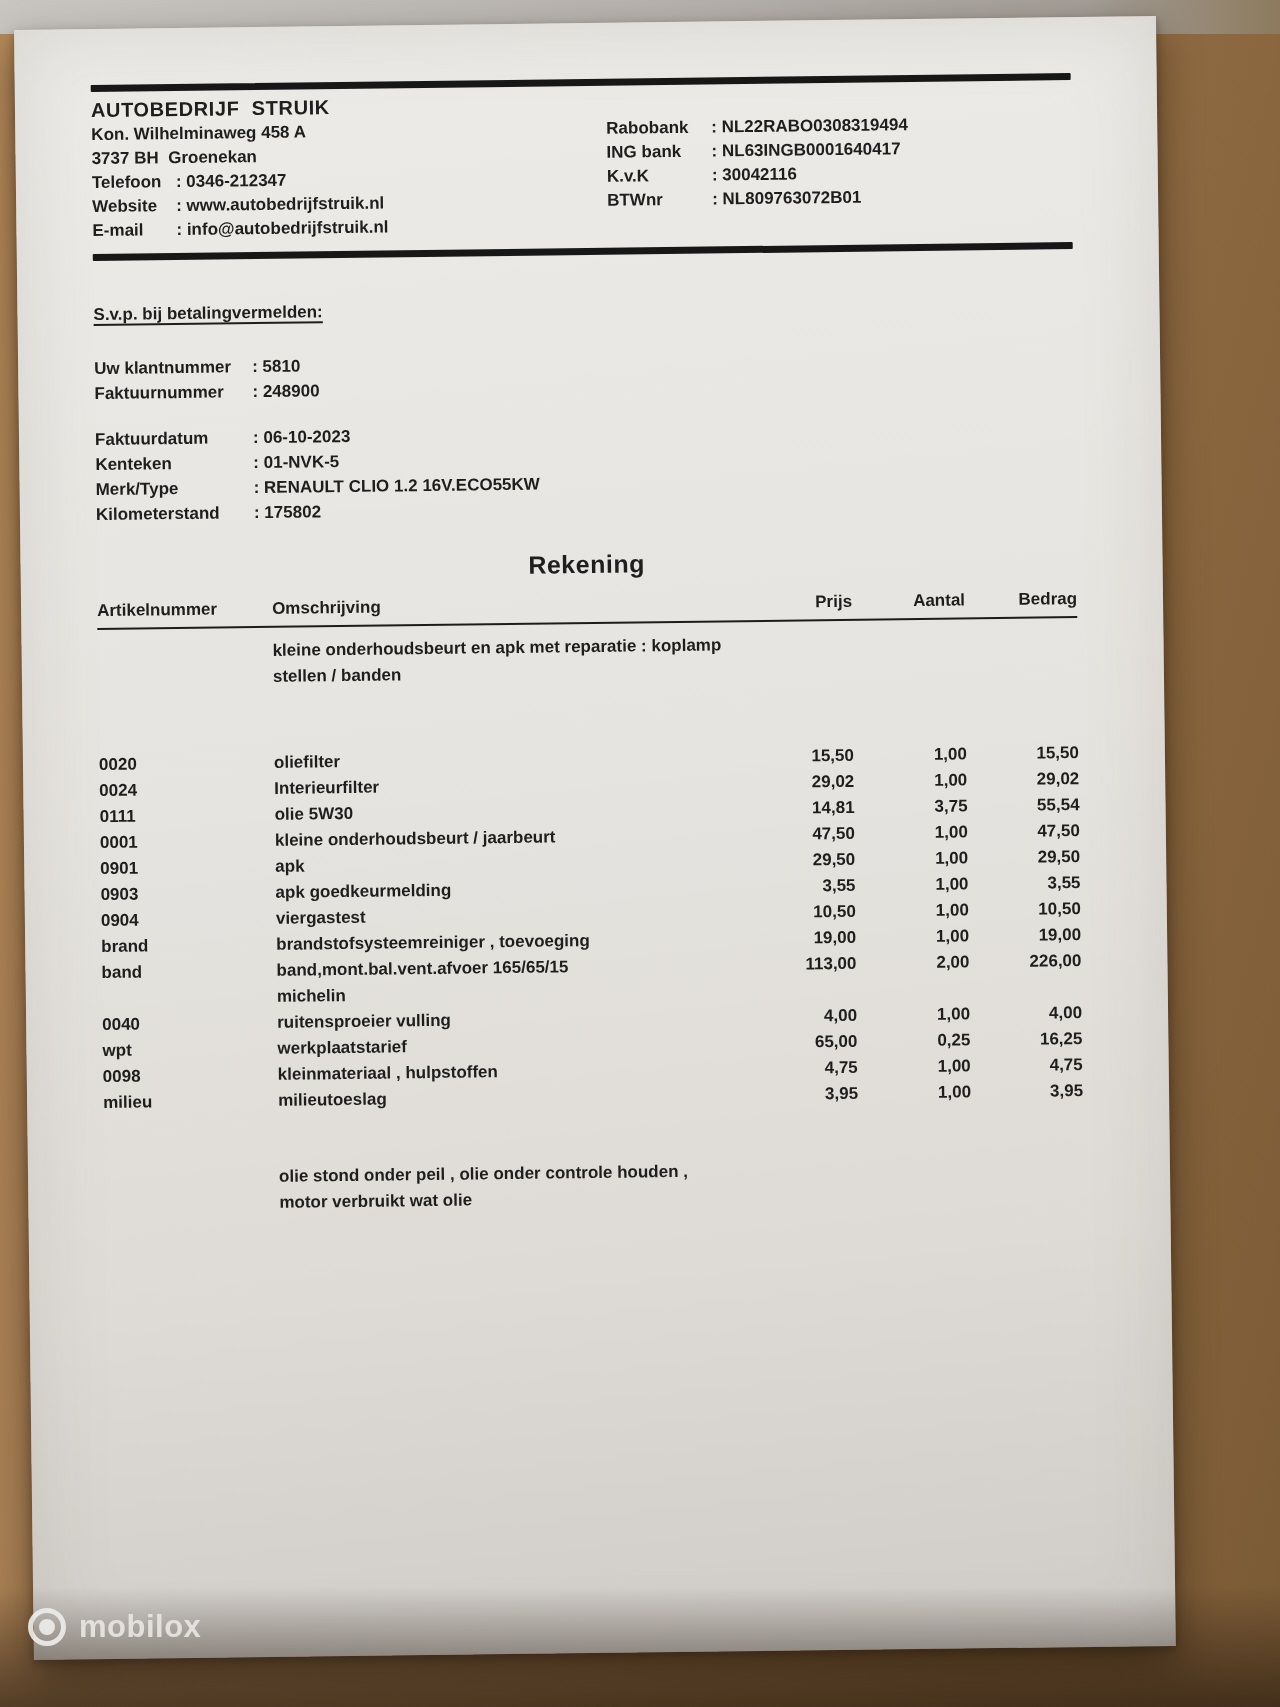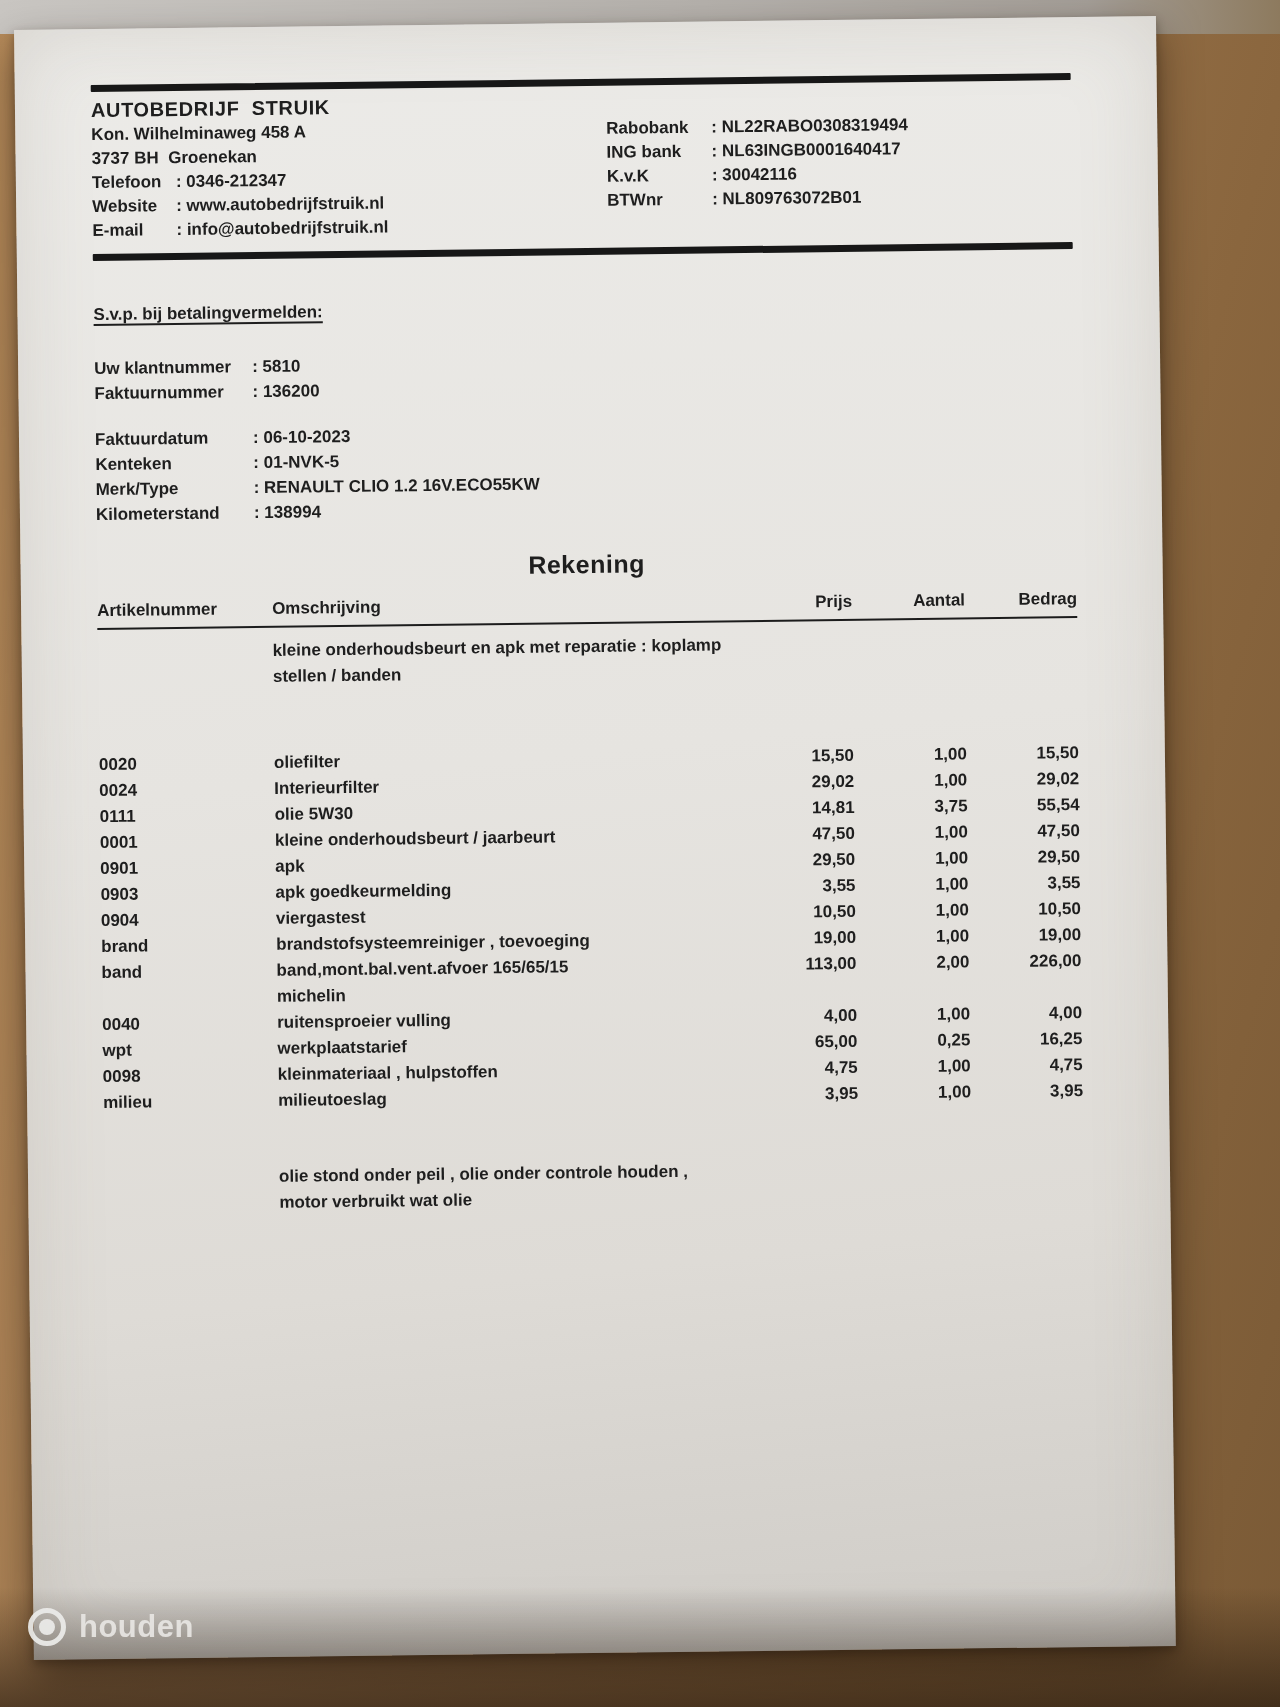--- a/index.html
+++ b/index.html
@@ -134,40 +134,40 @@
 
       <div class="payment-note">S.v.p. bij betalingvermelden:</div>
 
       <div class="ref-block">
         <div class="kv">
           <span class="kv-l">Uw klantnummer</span>
           <span class="kv-v">: 5810</span>
         </div>
         <div class="kv">
           <span class="kv-l">Faktuurnummer</span>
-          <span class="kv-v">: 136200</span>
+          <span class="kv-v">: 248900</span>
         </div>
       </div>
 
       <div class="meta-block">
         <div class="kv">
           <span class="kv-l">Faktuurdatum</span>
           <span class="kv-v">: 06-10-2023</span>
         </div>
         <div class="kv">
           <span class="kv-l">Kenteken</span>
           <span class="kv-v">: 01-NVK-5</span>
         </div>
         <div class="kv">
           <span class="kv-l">Merk/Type</span>
           <span class="kv-v">: RENAULT CLIO 1.2 16V.ECO55KW</span>
         </div>
         <div class="kv">
           <span class="kv-l">Kilometerstand</span>
-          <span class="kv-v">: 138994</span>
+          <span class="kv-v">: 175802</span>
         </div>
       </div>
 
       <div class="doc-title">Rekening</div>
 
       <div class="thead">
         <span class="c-art">Artikelnummer</span>
         <span class="c-desc">Omschrijving</span>
         <span class="c-prijs">Prijs</span>
         <span class="c-aantal">Aantal</span>
@@ -323,15 +323,15 @@
         </span>
       </div>
 
     </div>
   </div>
 
   <div class="bottom-shade"></div>
 
   <div class="watermark">
     <span class="wm-icon"></span>
-    <span class="wm-text">houden</span>
+    <span class="wm-text">mobilox</span>
   </div>
 </div>
 
 </body></html>

